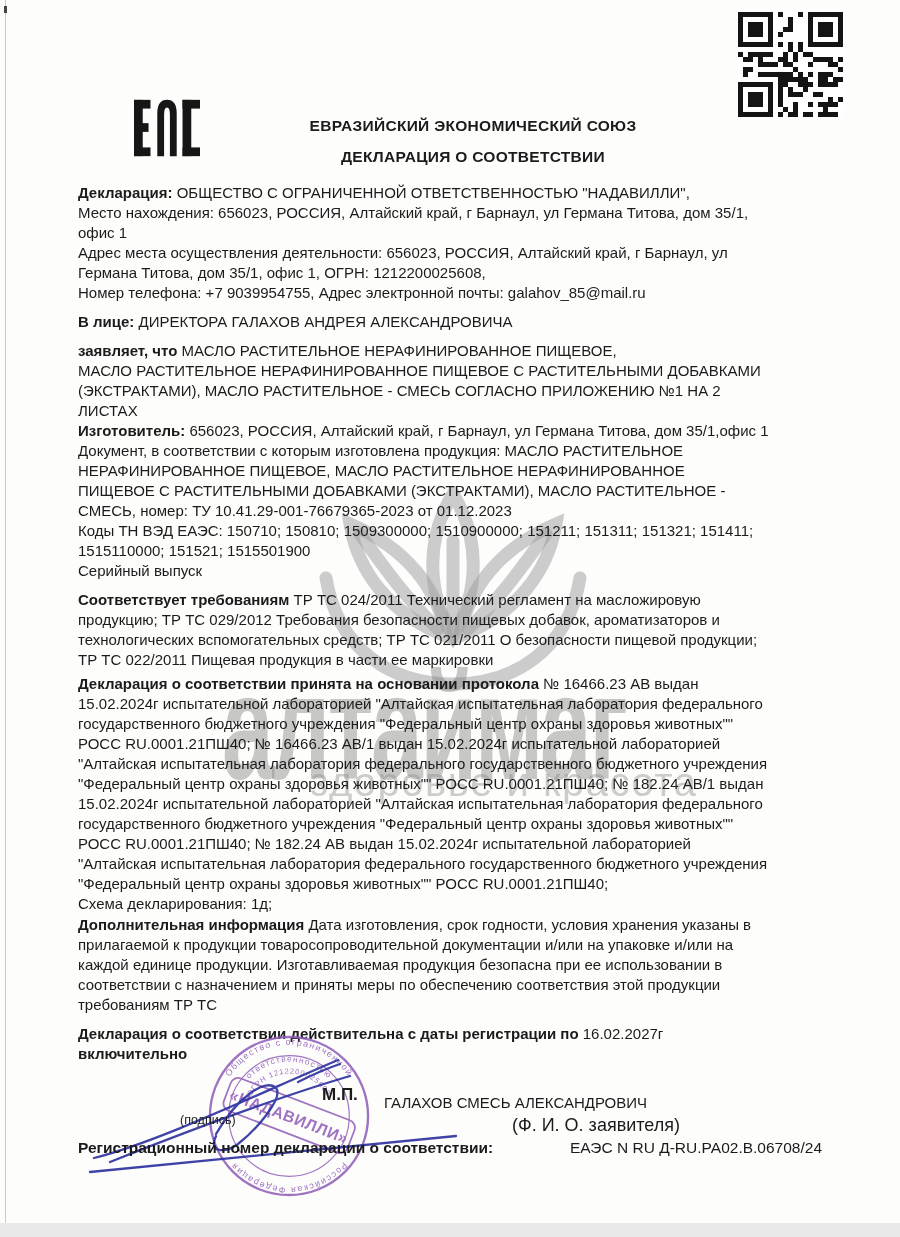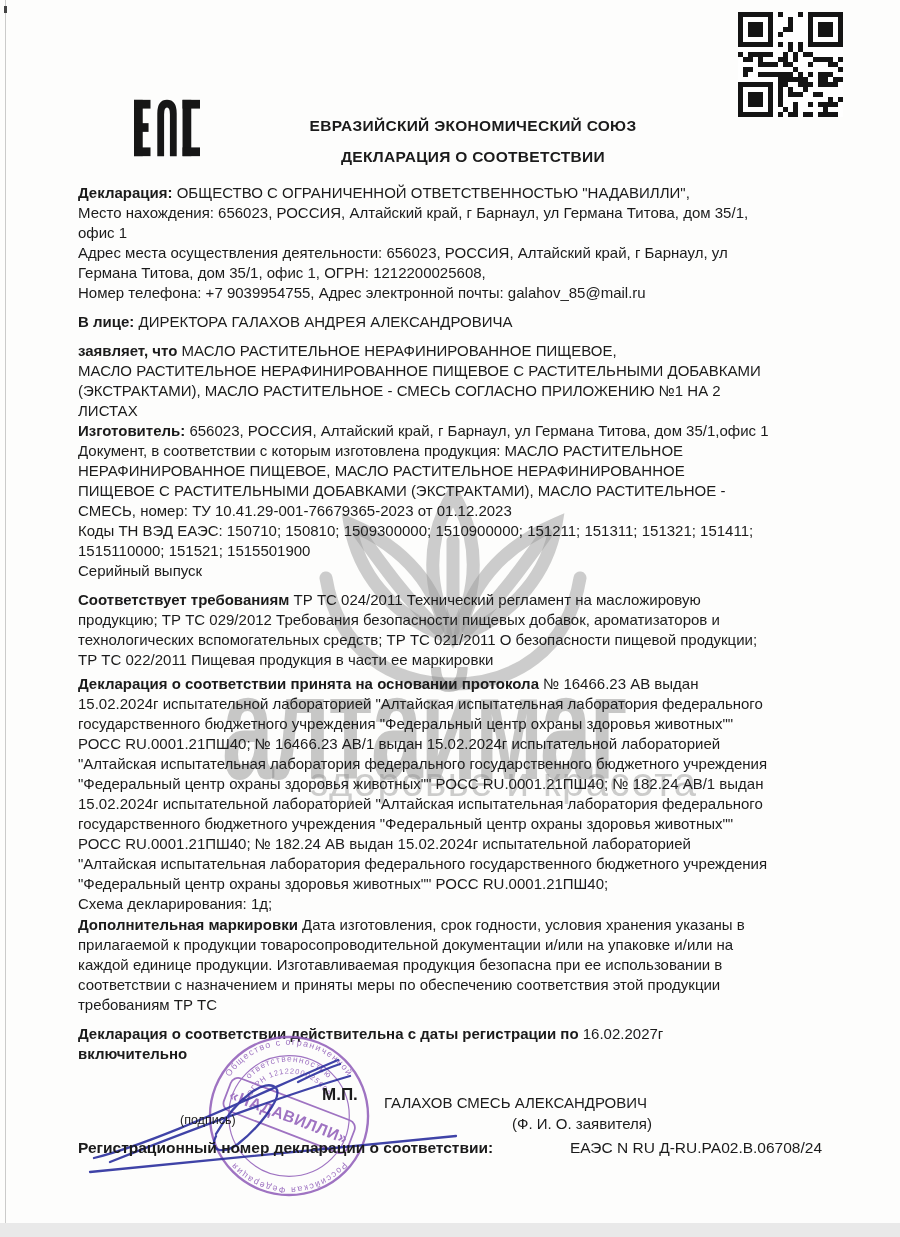--- a/index.html
+++ b/index.html
@@ -36,21 +36,21 @@
   .para.p4{margin-bottom:4px;}
   .para.p5{margin-bottom:1px;}
   .block-suffix{font-weight:700;}
 
   
   .stamp{position:absolute; left:205px; top:1032px; z-index:3; opacity:.85;}
   .signature{position:absolute; left:88px; top:1038px; z-index:4;}
   .sign-caption{position:absolute; left:168px; top:1113px; font-size:12.5px; z-index:5;margin-left:12px;}
   .mp{position:absolute; left:322px; top:1085px; font-size:17px; font-weight:700; z-index:5;}
   .fio{position:absolute; left:384px; top:1094px; font-size:15px; z-index:5;}
-  .fio-caption{position:absolute; left:512px; top:1115px; font-size:15px; z-index:5;}
+  .fio-caption{position:absolute; left:512px; top:1115px; font-size:18px; z-index:5;}
   .reg-row{position:absolute; left:78px; z-index:5; font-size:15.5px;}
   .reg-row .lbl{font-weight:700;}
   .reg-row .val{position:absolute; left:492px; top:0; font-weight:400; white-space:nowrap;}
   .reg-number{top:1139px;}
   .reg-date{top:1224px;}
   .reg-row{width:800px;}
 </style>
 </head>
 <body>
 
@@ -131,21 +131,21 @@
 государственного бюджетного учреждения "Федеральный центр охраны здоровья животных""
 РОСС RU.0001.21ПШ40; № 16466.23 АВ/1 выдан 15.02.2024г  испытательной лабораторией
 "Алтайская испытательная лаборатория федерального государственного бюджетного учреждения
 "Федеральный центр охраны здоровья животных"" РОСС RU.0001.21ПШ40; № 182.24 АВ/1 выдан
 15.02.2024г  испытательной лабораторией "Алтайская испытательная лаборатория федерального
 государственного бюджетного учреждения "Федеральный центр охраны здоровья животных""
 РОСС RU.0001.21ПШ40; № 182.24 АВ выдан 15.02.2024г  испытательной лабораторией
 "Алтайская испытательная лаборатория федерального государственного бюджетного учреждения
 "Федеральный центр охраны здоровья животных"" РОСС RU.0001.21ПШ40;
 Схема декларирования: 1д;</span></p>
-    <p class="para"><b>Дополнительная маркировки</b><span> Дата изготовления, срок годности, условия хранения указаны в
+    <p class="para"><b>Дополнительная информация</b><span> Дата изготовления, срок годности, условия хранения указаны в
 прилагаемой к продукции товаросопроводительной документации и/или на упаковке и/или на
 каждой единице продукции. Изготавливаемая продукция безопасна при ее использовании в
 соответствии с назначением и приняты меры по обеспечению соответствия этой продукции
 требованиям ТР ТС</span></p>
     <p class="para"><b>Декларация о соответствии действительна с даты регистрации по</b><span> 16.02.2027г</span><span class="block-suffix" style="display:block">включительно</span></p>
   </div>
 
   <div class="stamp">
     <svg width="168" height="168" viewBox="0 0 170 170" aria-hidden="true">
       <defs>

